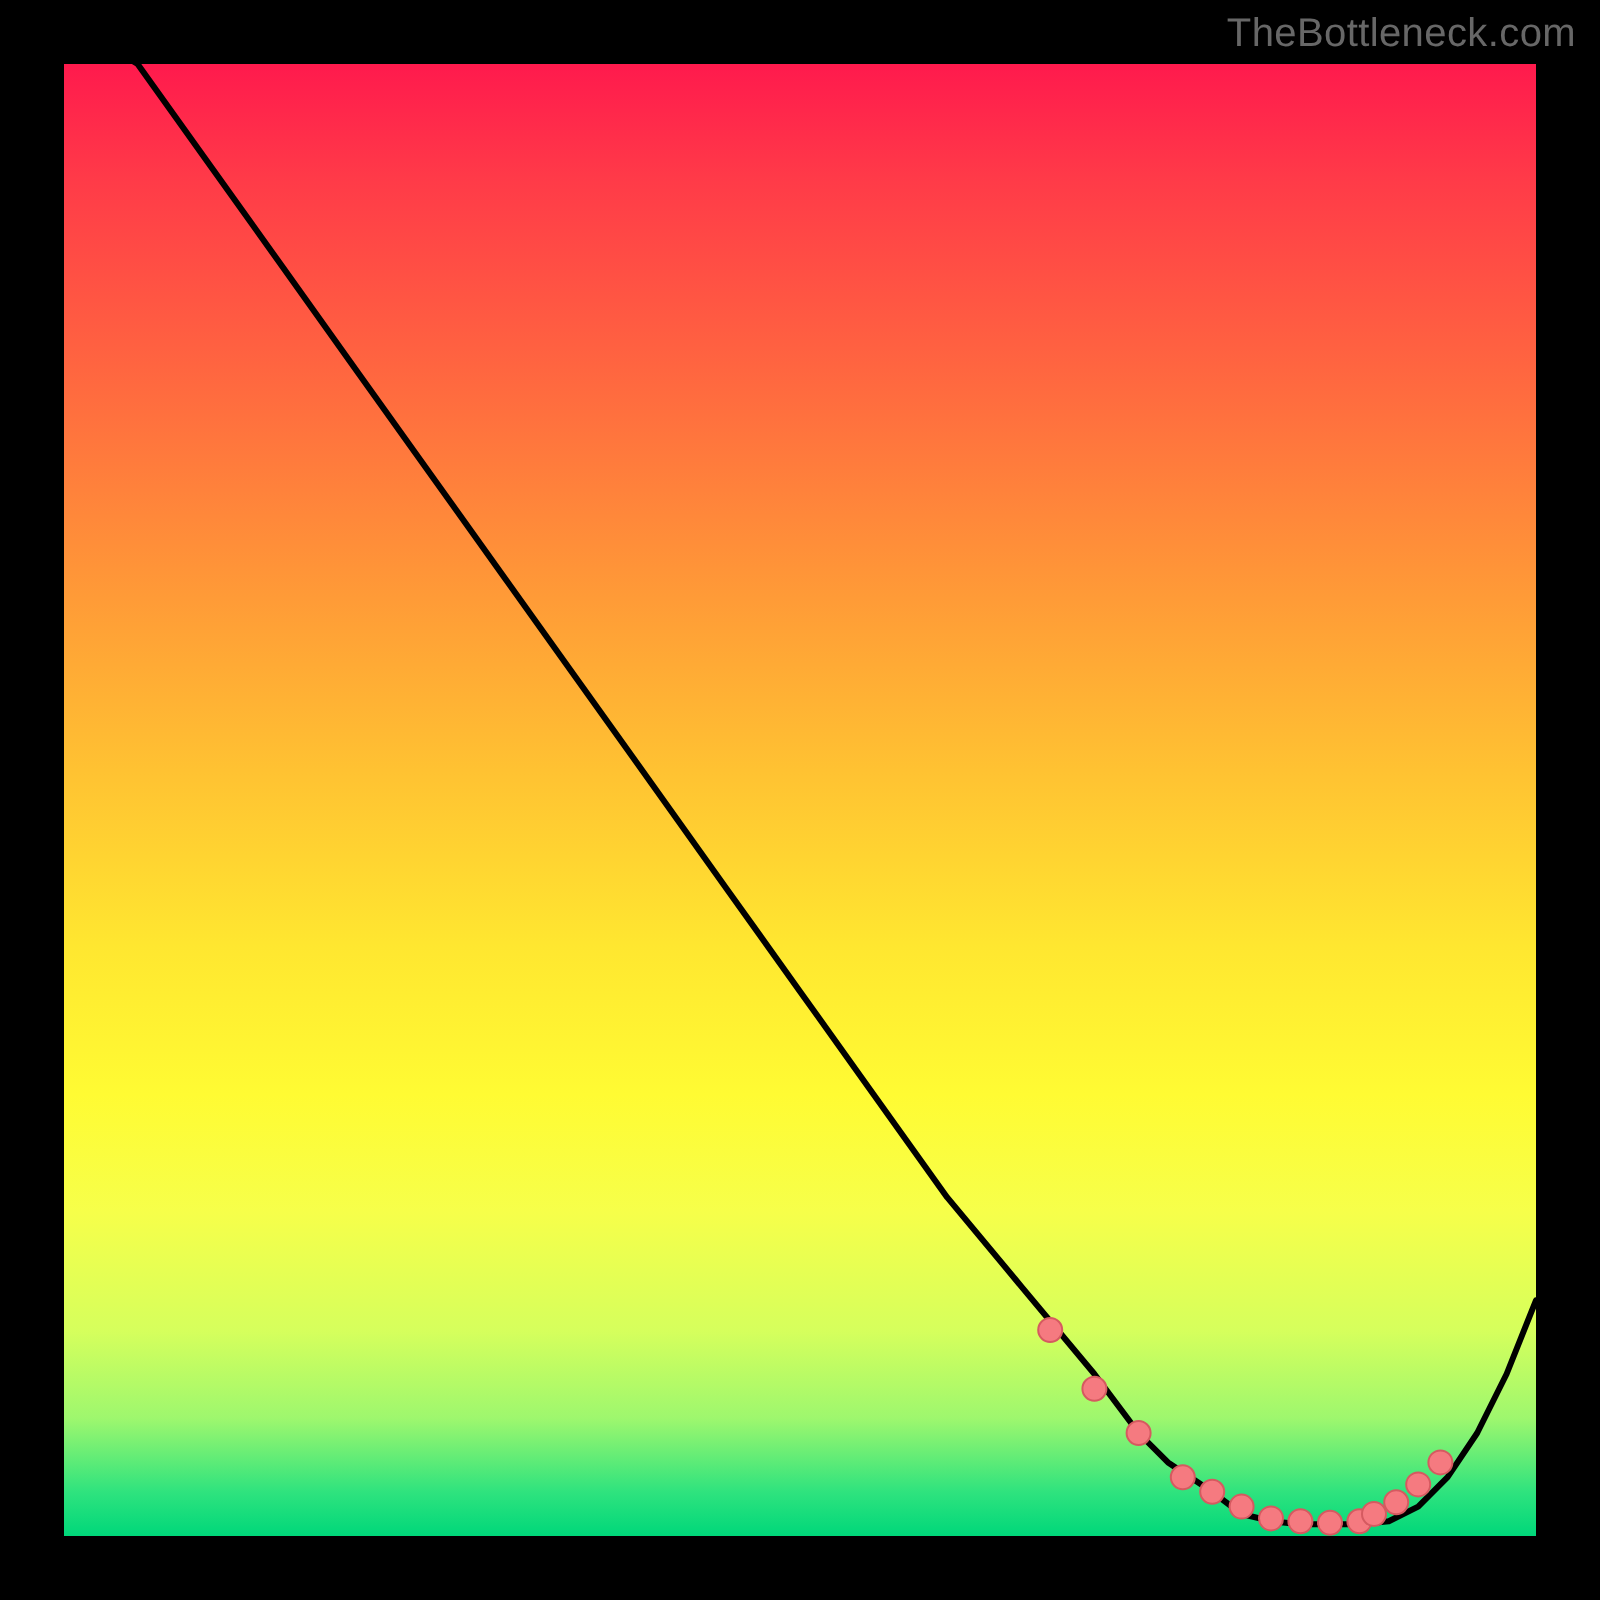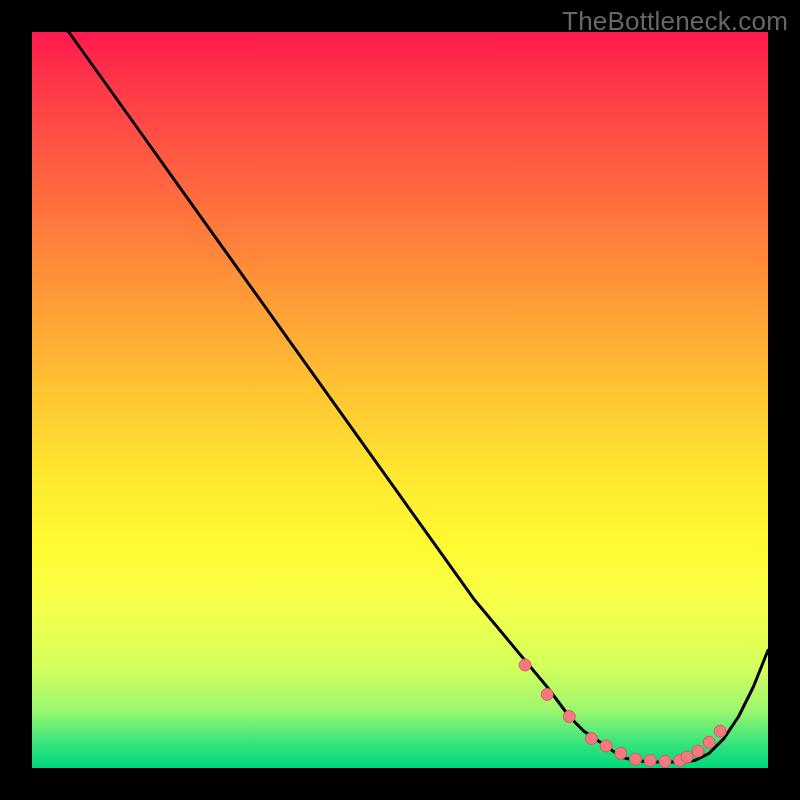--- a/index.html
+++ b/index.html
@@ -40,21 +40,21 @@
       #9ef76e 92%,
       #2fe37e 97%,
       #00d77a 100%
     );
   }
   .watermark {
     position: absolute;
     top: 6px;
     right: 12px;
     color: #676767;
-    font-size: 26px;
+    font-size: 20px;
     font-weight: 500;
     letter-spacing: 0.2px;
     user-select: none;
   }
   svg.curve {
     position: absolute;
     left: 0;
     top: 0;
     width: 736px;
     height: 736px;

